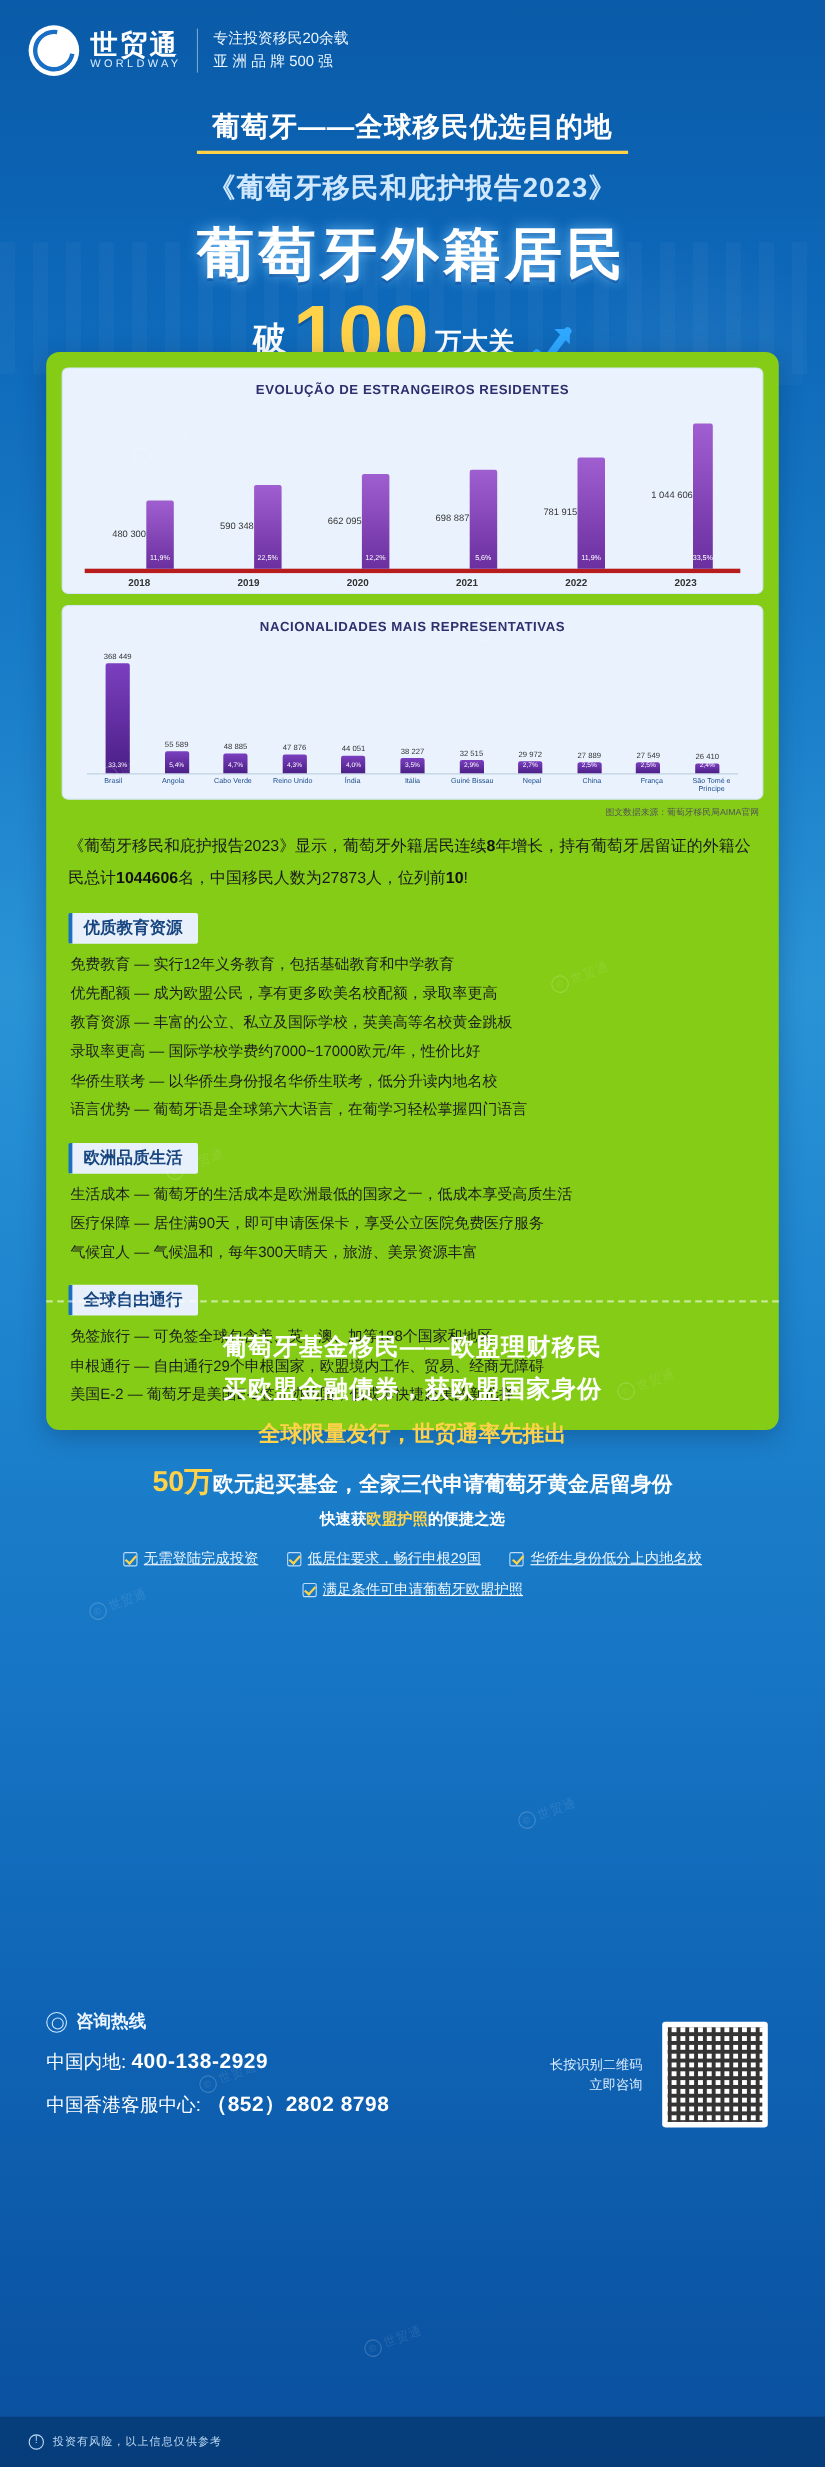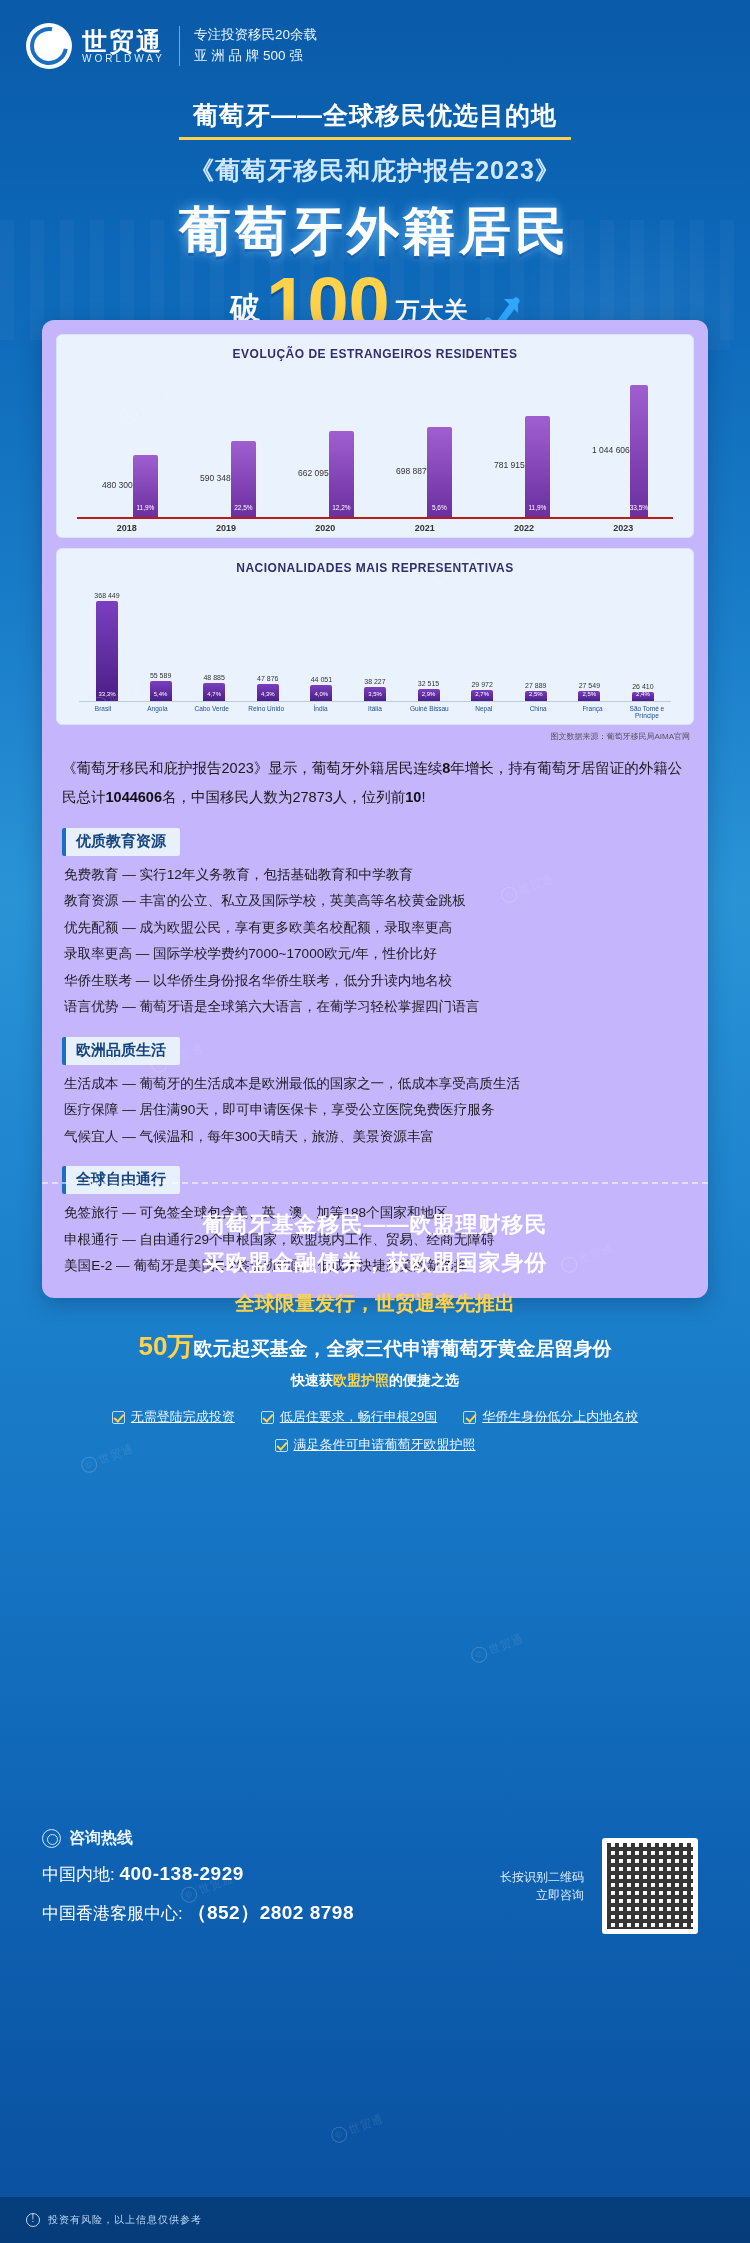--- a/index.html
+++ b/index.html
@@ -62,33 +62,33 @@
   .t4{margin-top:2px;display:flex;align-items:flex-end;justify-content:center;gap:6px;}
   .t4 .po{font-size:30px;font-weight:bold;color:#fff;padding-bottom:10px;}
   .t4 .num{font-size:74px;font-weight:bold;color:#ffd24a;line-height:.95;
            text-shadow:0 3px 0 rgba(0,60,120,.45);}
   .t4 .unit{font-size:24px;font-weight:bold;color:#fff;padding-bottom:12px;}
   .arrowup{width:46px;height:44px;position:relative;}
   .arrowup svg{position:absolute;left:0;top:0;}
 
   
   .card{position:absolute;left:42px;top:320px;width:666px;
-        background:#c4b5fd;border-radius:12px;padding:14px 14px 18px;
+        background:#84cc16;border-radius:12px;padding:14px 14px 18px;
         box-shadow:0 6px 22px rgba(0,30,70,.28);}
   .chartbox{background:#eaf3fd;border:1px solid #d3e5f7;border-radius:6px;padding:8px 10px 4px;position:relative;}
   .chartbox + .chartbox{margin-top:10px;}
   .chart-title{text-align:center;font-size:12px;font-weight:bold;color:#2f2f6e;letter-spacing:.5px;padding:4px 0 6px;}
 
   
   .bars1{position:relative;height:150px;display:flex;align-items:flex-end;justify-content:space-around;padding:0 14px;}
   .bcol{width:56px;display:flex;flex-direction:row;align-items:center;}
   .bcol .v{font-size:8.5px;color:#333;margin-bottom:3px;white-space:nowrap;}
   .bcol .bar{width:30px;background:linear-gradient(180deg,#a05fd0,#6b2fa0);border-radius:2px 2px 0 0;position:relative;}
   .bcol .pct{position:absolute;bottom:6px;left:50%;transform:translateX(-50%);font-size:6.5px;color:#fff;white-space:nowrap;}
-  .axis1{border-top:2px solid #b91c1c;margin:0 10px;display:flex;justify-content:space-around;padding-top:4px;}
+  .axis1{border-top:4px solid #b91c1c;margin:0 10px;display:flex;justify-content:space-around;padding-top:4px;}
   .axis1 span{width:56px;text-align:center;font-size:9px;color:#333;font-weight:bold;}
 
   
   .bars2{position:relative;height:120px;display:flex;align-items:flex-end;justify-content:space-between;padding:0 16px;}
   .b2col{width:48px;display:flex;flex-direction:column;align-items:center;}
   .b2col .v{font-size:7px;color:#333;margin-bottom:2px;white-space:nowrap;}
   .b2col .bar{width:22px;background:linear-gradient(180deg,#7b3fbf,#4b1f86);border-radius:2px 2px 0 0;position:relative;}
   .b2col .pct{position:absolute;bottom:4px;left:50%;transform:translateX(-50%);font-size:6px;color:#fff;white-space:nowrap;}
   .axis2{border-top:1px solid #b9cde0;margin:0 12px;display:flex;justify-content:space-between;padding-top:3px;}
   .axis2 span{width:48px;text-align:center;font-size:6.5px;color:#1b4b8f;line-height:1.15;}
@@ -321,22 +321,22 @@
     <div class="source">图文数据来源：葡萄牙移民局AIMA官网</div>
 
     
     <div class="para">
       <span>《葡萄牙移民和庇护报告2023》显示，葡萄牙外籍居民连续</span><b>8</b><span>年增长，持有葡萄牙居留证的外籍公民总计</span><b>1044606</b><span>名，中国移民人数为27873人，位列前</span><b>10</b><span>!</span>
     </div>
 
     
     <div class="sec-h">优质教育资源</div>
     <div class="line">免费教育 — 实行12年义务教育，包括基础教育和中学教育</div>
+    <div class="line">优先配额 — 成为欧盟公民，享有更多欧美名校配额，录取率更高</div>
     <div class="line">教育资源 — 丰富的公立、私立及国际学校，英美高等名校黄金跳板</div>
-    <div class="line">优先配额 — 成为欧盟公民，享有更多欧美名校配额，录取率更高</div>
     <div class="line">录取率更高 — 国际学校学费约7000~17000欧元/年，性价比好</div>
     <div class="line">华侨生联考 — 以华侨生身份报名华侨生联考，低分升读内地名校</div>
     <div class="line">语言优势 — 葡萄牙语是全球第六大语言，在葡学习轻松掌握四门语言</div>
 
     
     <div class="sec-h">欧洲品质生活</div>
     <div class="line">生活成本 — 葡萄牙的生活成本是欧洲最低的国家之一，低成本享受高质生活</div>
     <div class="line">医疗保障 — 居住满90天，即可申请医保卡，享受公立医院免费医疗服务</div>
     <div class="line">气候宜人 — 气候温和，每年300天晴天，旅游、美景资源丰富</div>
 

